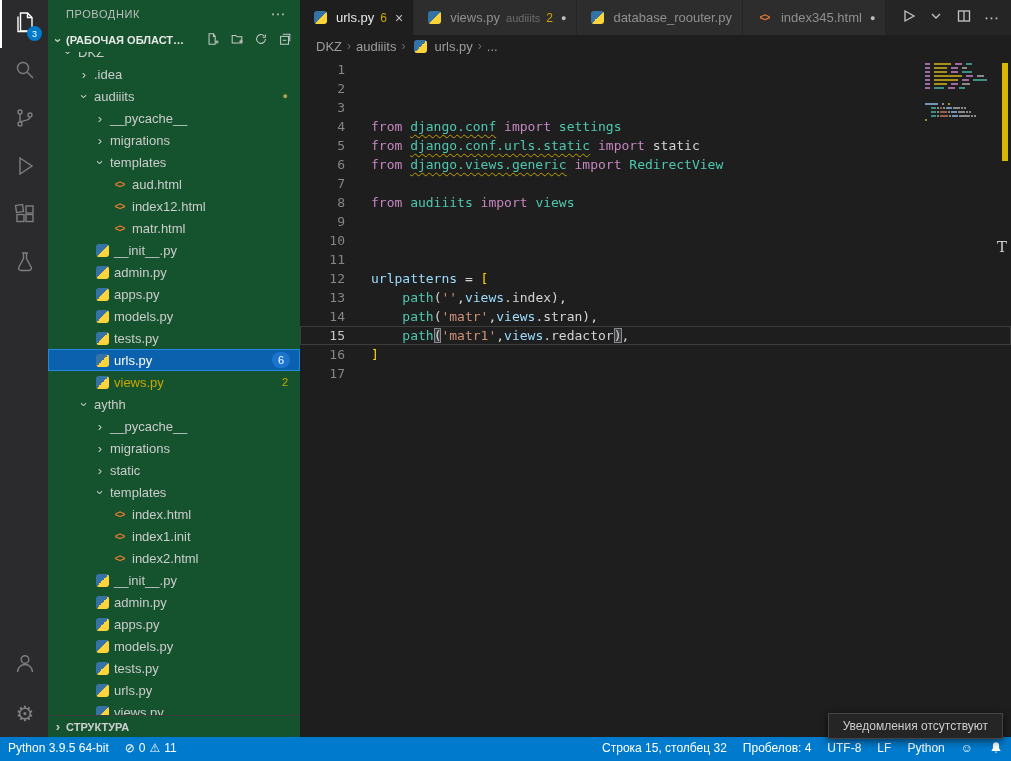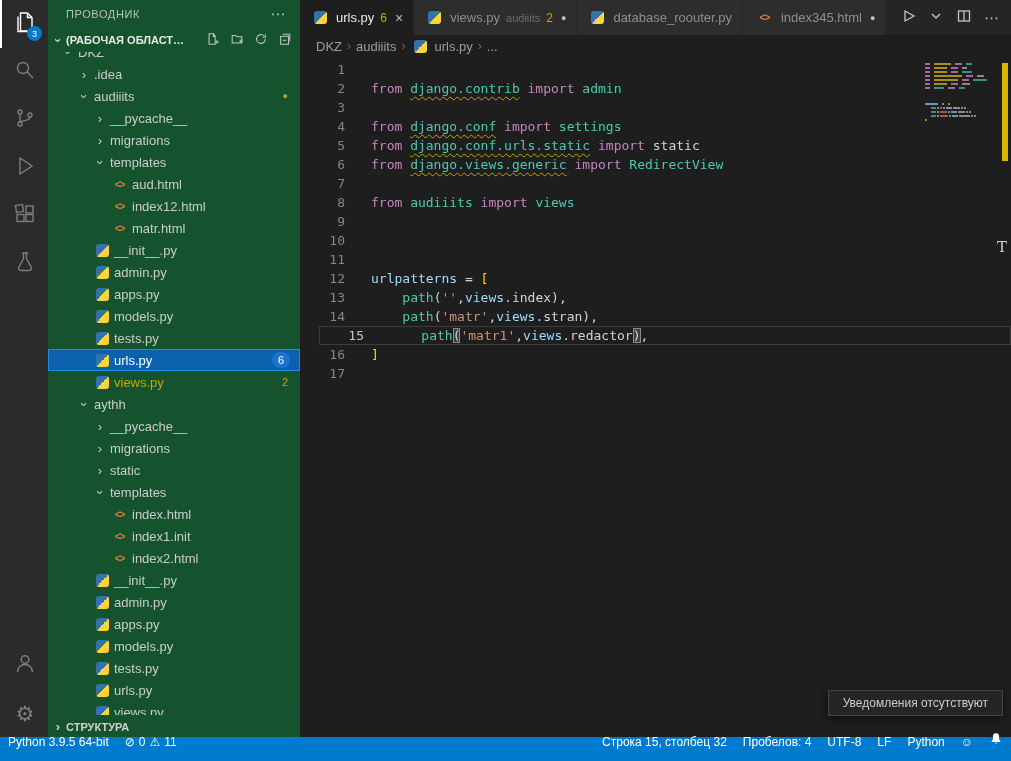--- a/index.html
+++ b/index.html
@@ -72,21 +72,21 @@
   .tab-actions .txt { font-size:15px; }
 
   .breadcrumb { height:22px; display:flex; align-items:center; gap:3px; padding-left:16px;
     font-size:13px; color:#9d9d9d; flex-shrink:0; }
   .breadcrumb .sep { color:#6a6a6a; font-size:12px; padding:0 2px; }
   .breadcrumb .bc-item { cursor:pointer; display:flex; align-items:center; gap:4px; }
 
   .code-wrap { flex:1; position:relative; overflow:hidden; padding-top:3px;
     font-family:"DejaVu Sans Mono", monospace; font-size:13px; line-height:19px; }
   .crow { display:flex; height:19px; }
-  .crow.cur { outline:1px solid #3c3c3c; outline-offset:-1px;margin-left:19px; }
+  .crow.cur { outline:1px solid #3c3c3c; outline-offset:-1px; }
   .ln { width:45px; text-align:right; color:#858585; flex-shrink:0; }
   .crow.cur .ln { color:#c6c6c6; }
   .ctext { margin-left:26px; white-space:pre; }
   .tk-k { color:var(--kw); }
   .tk-m { color:var(--type); }
   .tk-mu { color:var(--type); text-decoration:underline; text-decoration-style:wavy;
     text-decoration-color:var(--squiggle); text-decoration-thickness:1px; text-underline-offset:3px; }
   .tk-p { color:var(--plain); }
   .tk-v { color:var(--variable); }
   .tk-s { color:var(--string); }
@@ -99,27 +99,27 @@
   .overview { position:absolute; top:0; right:0; width:12px; bottom:0; }
   .ov-warn { position:absolute; top:6px; right:3px; width:6px; height:98px; background:#d9b600; }
   .ov-t { position:absolute; top:181px; right:4px; color:#cfcfcf; font-size:15px;
     font-family:"DejaVu Serif", serif; }
 
   
   .status-bar { position:absolute; left:0; right:0; bottom:0; height:24px;
     background:var(--accent); color:#ffffff; display:flex; align-items:center;
     font-size:12px; justify-content:space-between; }
   .sb-left, .sb-right { display:flex; align-items:center; height:100%; }
-  .sb-item { display:flex; align-items:flex-end; gap:4px; padding:12px 8px; height:100%;
+  .sb-item { display:flex; align-items:flex-start; gap:4px; padding:4px 8px; height:100%;
     cursor:pointer; white-space:nowrap; }
   .sb-item svg { width:14px; height:14px; fill:currentColor; }
   .sb-glyph { font-size:12px; }
 
   
-  .toast { position:absolute; right:8px; bottom:45px; background:#252526;
+  .toast { position:absolute; right:8px; bottom:22px; background:#252526;
     border:1px solid #454545; color:#cccccc; font-size:12px; padding:5px 14px;
     box-shadow:0 2px 8px rgba(0,0,0,.6); z-index:10; cursor:pointer; }
 </style>
 </head>
 <body>
 
 <div class="app">
 
   <div class="activity-bar">
     <div id="ab-top">
@@ -415,21 +415,20 @@
         </span>
       </div>
     <div class="code-wrap">
       <div id="code">
           <div class="crow">
             <span class="ln">1</span>
             <span class="ctext"></span>
           </div>
           <div class="crow">
             <span class="ln">2</span>
-            <span class="ctext"><span class="tk-k">from</span><span class="tk-p"> </span><span class="tk-mu">django.contrib</span><span class="tk-p"> </span><span class="tk-k">import</span><span class="tk-p"> </span><span class="tk-m">admin</span></span>
           </div>
           <div class="crow">
             <span class="ln">3</span>
           </div>
           <div class="crow">
             <span class="ln">4</span>
             <span class="ctext"><span class="tk-k">from</span><span class="tk-p"> </span><span class="tk-mu">django.conf</span><span class="tk-p"> </span><span class="tk-k">import</span><span class="tk-p"> </span><span class="tk-m">settings</span></span>
           </div>
           <div class="crow">
             <span class="ln">5</span>

